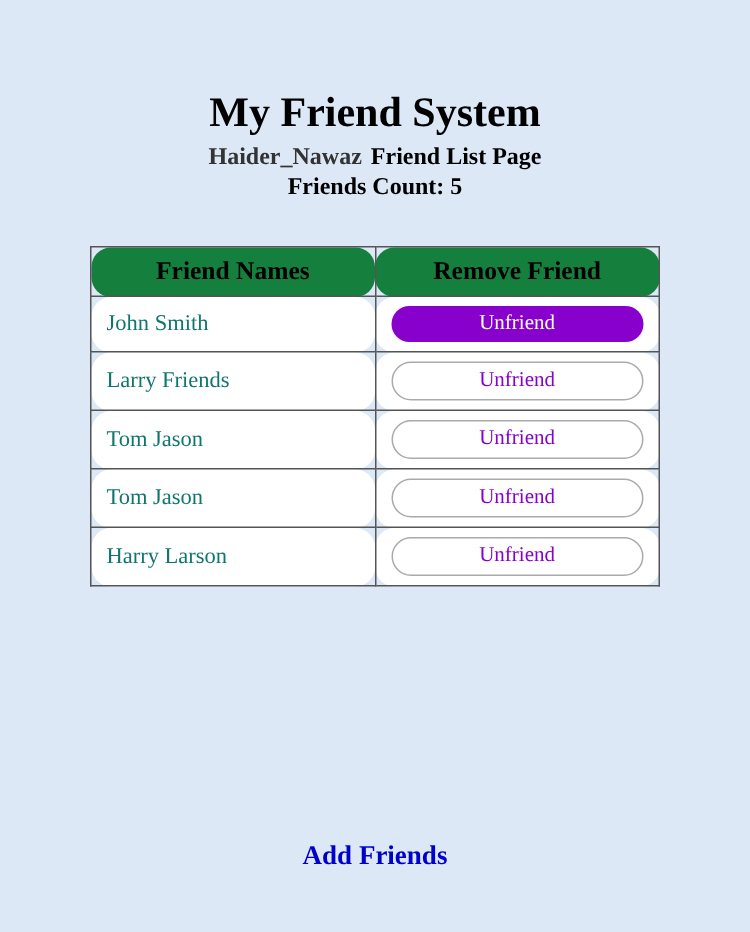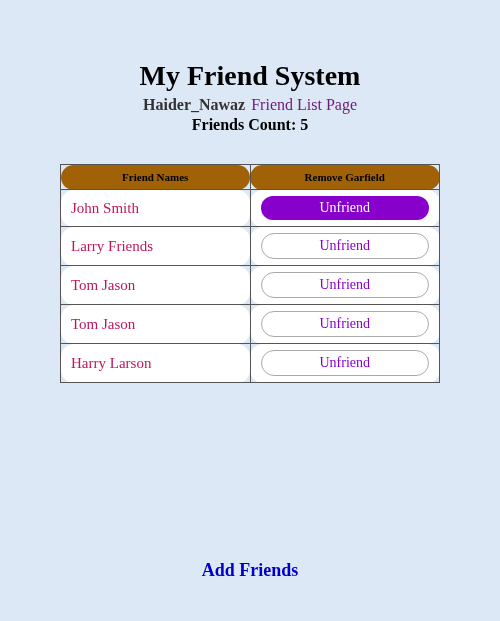--- a/index.html
+++ b/index.html
@@ -42,56 +42,56 @@
     }
 
     .username {
       font-size: 16px;
       font-weight: bold;
       color: #333;
     }
 
     .friend-list-label {
       font-size: 16px;
-      font-weight: normal;
-      color: #701a75;
+      font-weight: bold;
+      color: #000000;
     }
 
     .friends-count {
       font-size: 16px;
       font-weight: bold;
       color: #000;
       margin-bottom: 30px;
       text-align: center;
     }
 
     .friends-table {
       border-collapse: collapse;
       width: 380px;
       margin-bottom: 40px;
     }
 
     .friends-table th {
       border: 1px solid #555;
       padding: 6px 12px;
       font-weight: bold;
-      font-size: 11px;
+      font-size: 17px;
       text-align: center;
-      background-color: #a16207;
+      background-color: #15803d;
     }
 
     .friends-table td {
       border: 1px solid #555;
       padding: 6px 10px;
       font-size: 15px;
     }
 
     .friends-table td.name-cell {
       background-color: #fff;
-      color: #be185d;
+      color: #0f766e;
       width: 180px;
     }
 
     .friends-table td.action-cell {
       text-align: center;
       background-color: #fff;
       width: 180px;
       margin-left: 26px;
     }
 
@@ -146,21 +146,21 @@
 
   <div class="friends-count">
     <span>Friends Count:</span>
     <span>5</span>
   </div>
 
   <table class="friends-table">
     <thead>
       <tr>
         <th>Friend Names</th>
-        <th>Remove Garfield</th>
+        <th>Remove Friend</th>
       </tr>
     </thead>
     <tbody id="table-body">
     <tr>
           <td class="name-cell">John Smith</td>
           <td class="action-cell"><button class="unfriend-btn active">Unfriend</button></td>
         </tr>
         <tr>
           <td class="name-cell">Larry Friends</td>
           <td class="action-cell"><button class="unfriend-btn inactive">Unfriend</button></td>

